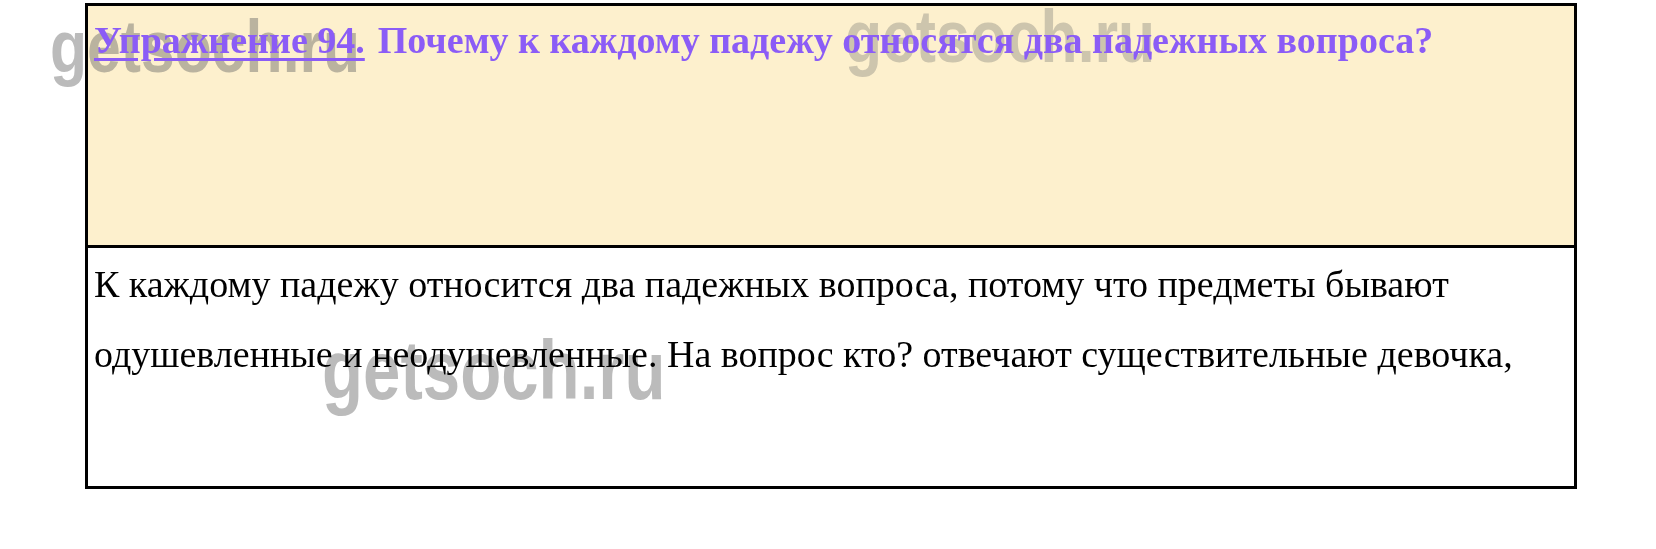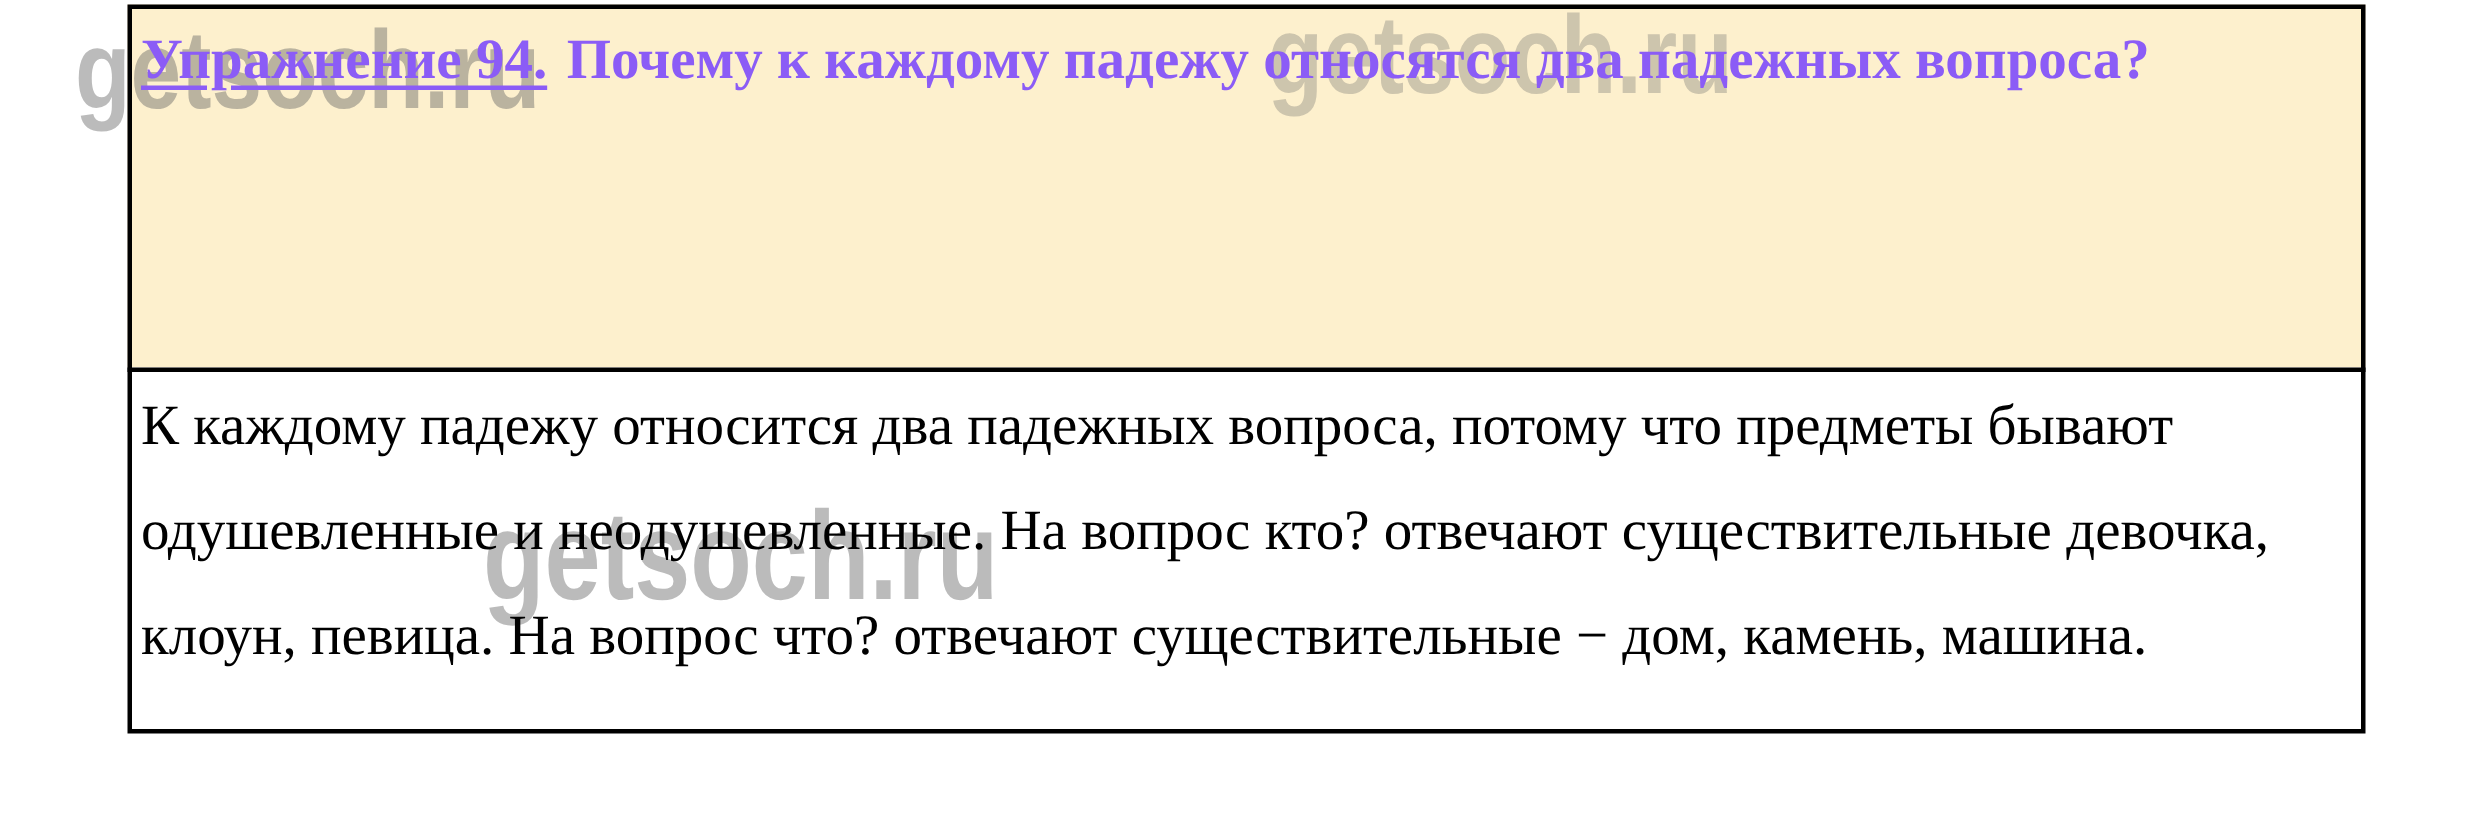--- a/index.html
+++ b/index.html
@@ -82,21 +82,20 @@
 
     <div class="q-text">
       <div class="q-line">
         <span class="q-title">Упражнение 94.</span><span>Почему к каждому падежу относятся два падежных вопроса?</span>
       </div>
     </div>
 
     <div class="a-text">
       <div class="a-line">К каждому падежу относится два падежных вопроса, потому что предметы бывают</div>
       <div class="a-line">одушевленные и неодушевленные. На вопрос кто? отвечают существительные девочка,</div>
-      <div class="a-line">клоун, певица. На вопрос что? отвечают существительные − дом, камень, машина.</div>
     </div>
 
     <div class="divider"></div>
     <div class="table-border"></div>
 
   </div>
 
 </div>
 
 </body></html>

